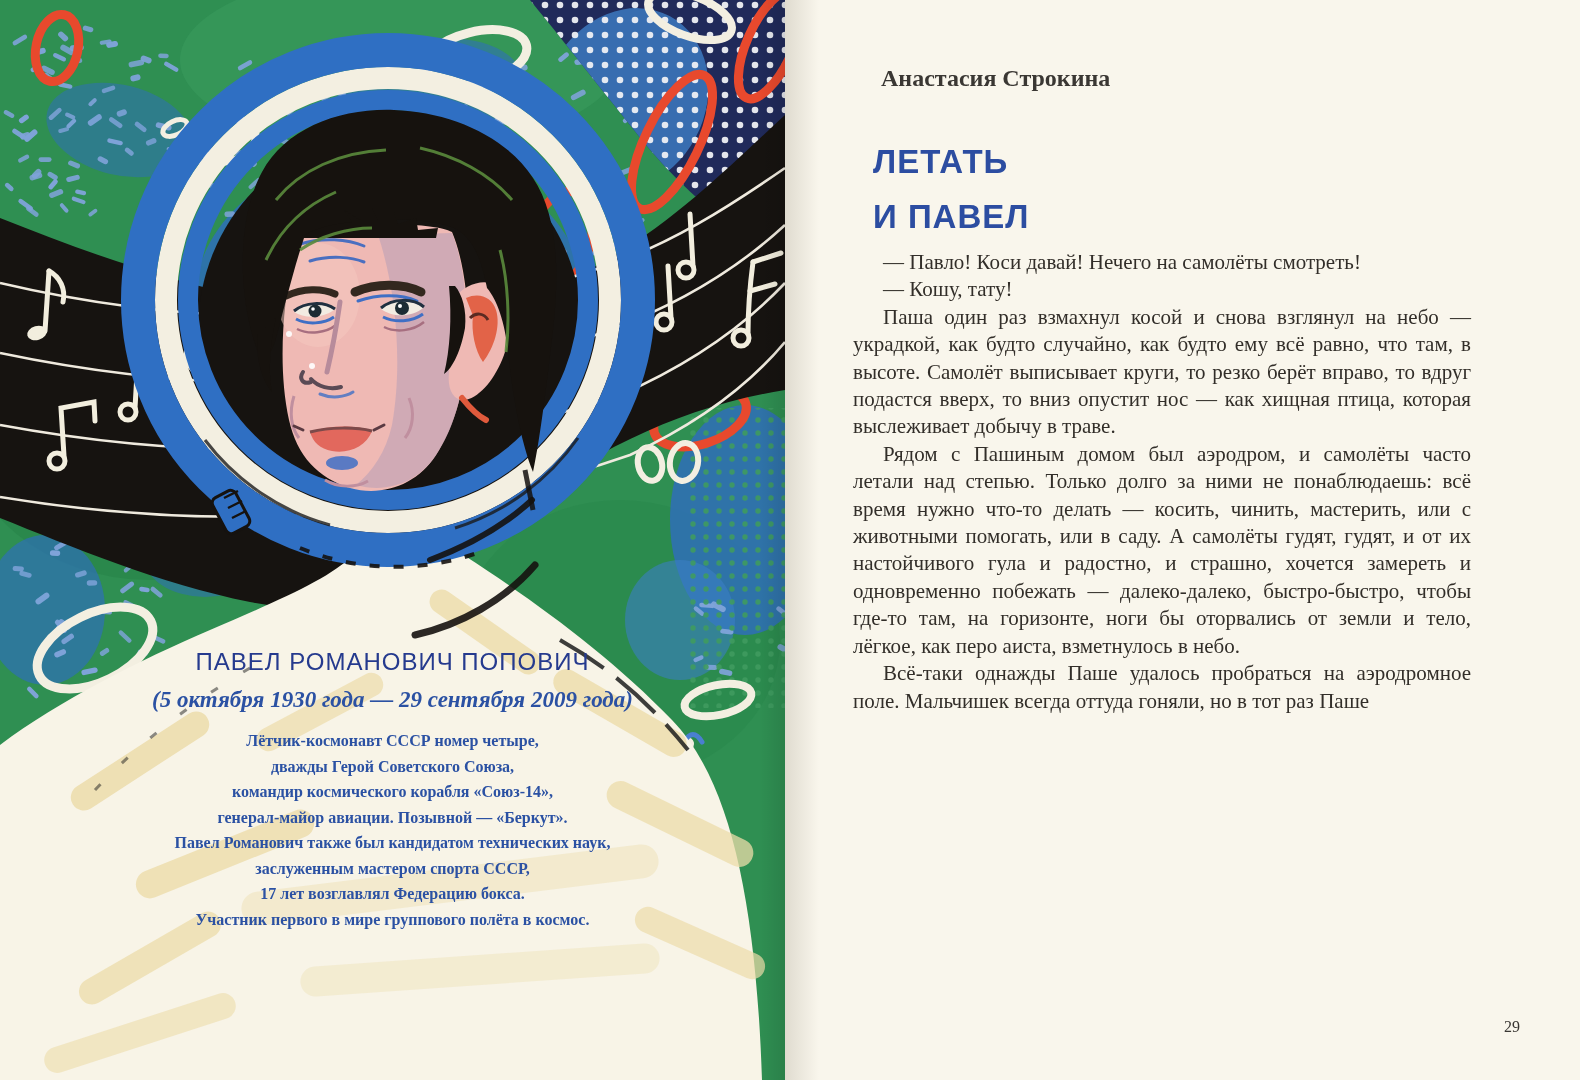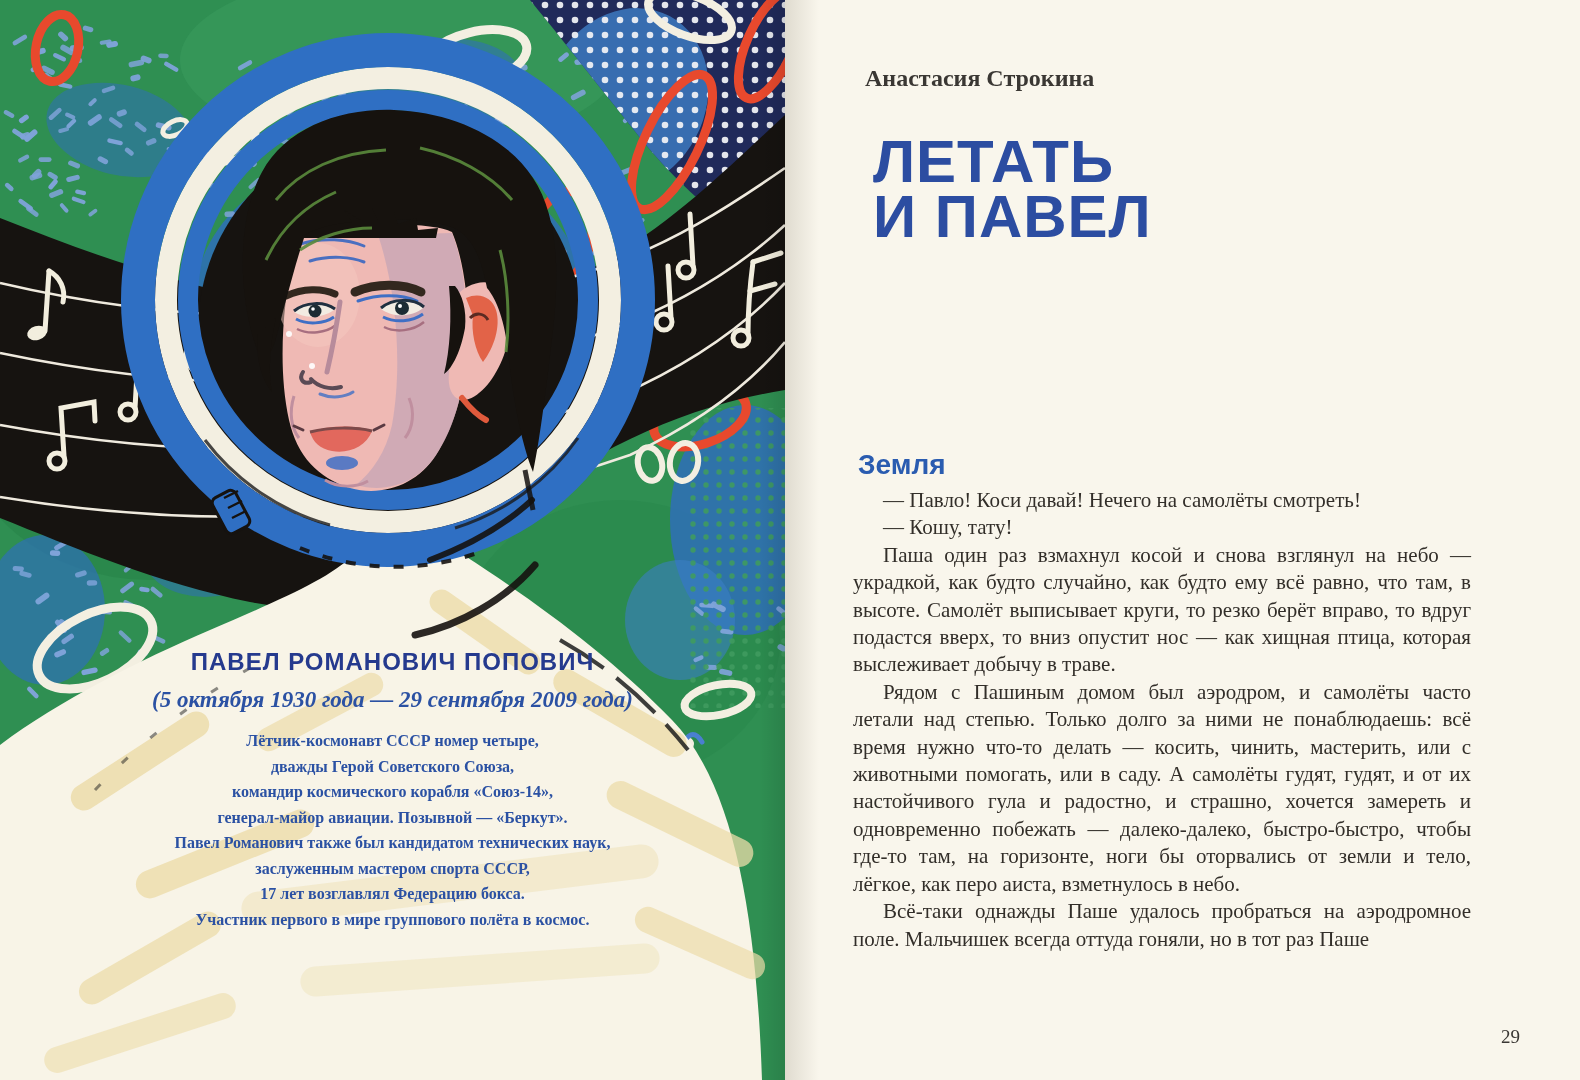--- a/index.html
+++ b/index.html
@@ -3,40 +3,40 @@
 <meta charset="utf-8">
 <style>
   html,body{margin:0;padding:0;background:#2b2b2b;}
   #spread{position:relative;width:1580px;height:1080px;overflow:hidden;background:var(--paper,#f9f6ec);font-family:"Liberation Serif",serif;}
   
   #page-left{position:absolute;left:0;top:0;width:785px;height:1080px;overflow:hidden;}
   #page-left svg{position:absolute;left:0;top:0;}
   #page-left::after{content:"";position:absolute;right:0;top:0;width:26px;height:100%;
     background:linear-gradient(to right,rgba(0,0,0,0),rgba(0,0,0,.10));pointer-events:none;}
   .bio-block{position:absolute;left:0;top:648px;width:785px;text-align:center;line-height:1.2;}
-  .bio-name{font-family:"Liberation Sans",sans-serif;font-weight:bold;font-size:24px;letter-spacing:1px;
+  .bio-name{font-family:"Liberation Sans",sans-serif;font-weight:normal;font-size:24px;letter-spacing:1px;
     color:var(--heading-navy,#253a8e);}
   .bio-dates{margin-top:9px;font-family:"Liberation Serif",serif;font-style:italic;font-weight:bold;
     font-size:23px;color:var(--bio-blue,#2b51a3);}
   .bio-lines{margin-top:15px;font-family:"Liberation Serif",serif;font-weight:bold;font-size:16px;
     line-height:25.5px;color:var(--bio-blue,#2b51a3);}
   
   #page-right{position:absolute;left:785px;top:0;width:795px;height:1080px;background:var(--paper,#f9f6ec);
     padding:64px 0 0 60px;box-sizing:border-box;}
   #page-right::before{content:"";position:absolute;left:0;top:0;width:34px;height:100%;
     background:linear-gradient(to right,rgba(90,80,60,.16),rgba(90,80,60,0));pointer-events:none;}
-  .author{margin-left:20px;font-weight:bold;font-size:24px;line-height:28px;color:var(--author-ink,#3a3733);}
+  .author{margin-left:36px;font-weight:bold;font-size:24px;line-height:28px;color:var(--author-ink,#3a3733);}
   .story-title{margin:42px 0 0 28px;font-family:"Liberation Sans",sans-serif;font-weight:bold;
-    font-size:60px;line-height:55px;letter-spacing:1px;color:var(--accent-blue,#2c4da1);}
+    font-size:33px;line-height:55px;letter-spacing:1px;color:var(--accent-blue,#2c4da1);}
   .section-heading{margin:204px 0 0 13px;font-family:"Liberation Sans",sans-serif;font-weight:bold;
     font-size:28px;line-height:34px;color:var(--section-blue,#2a5cb0);}
   .body-text{margin-top:5px;width:618px;font-size:21px;line-height:27.4px;color:var(--body-ink,#322e29);
     text-align:justify;margin-left:8px;}
   .body-text p{margin:0;text-indent:30px;}
-  .page-number{position:absolute;right:60px;bottom:32px;font-size:19px;color:var(--author-ink,#3a3733);}
+  .page-number{position:absolute;right:60px;bottom:44px;font-size:16px;color:var(--author-ink,#3a3733);}
 </style>
 </head>
 <body>
 
 <div id="spread">
 
   <div id="page-left">
     <svg width="785" height="1080" viewBox="0 0 785 1080" aria-hidden="true">
       <defs>
         <pattern id="pw" width="15" height="15" patternUnits="userSpaceOnUse">
@@ -489,21 +489,20 @@
       </div>
     </div>
   </div>
 
   <div id="page-right">
     <div class="author">Анастасия Строкина</div>
     <div class="story-title">
       <div>ЛЕТАТЬ</div>
       <div>И ПАВЕЛ</div>
     </div>
-    <div class="section-heading">Земля</div>
     <div class="body-text">
       <p>— Павло! Коси давай! Нечего на самолёты смотреть!</p>
       <p>— Кошу, тату!</p>
       <p>Паша один раз взмахнул косой и снова взглянул на небо — украдкой, как будто случайно, как будто ему всё равно, что там, в высоте. Самолёт выписывает круги, то резко берёт вправо, то вдруг подастся вверх, то вниз опустит нос — как хищная птица, которая выслеживает добычу в траве.</p>
       <p>Рядом с Пашиным домом был аэродром, и самолёты часто летали над степью. Только долго за ними не понаблюдаешь: всё время нужно что-то делать — косить, чинить, мастерить, или с животными помогать, или в саду. А самолёты гудят, гудят, и от их настойчивого гула и радостно, и страшно, хочется замереть и одновременно побежать — далеко-далеко, быстро-быстро, чтобы где-то там, на горизонте, ноги бы оторвались от земли и тело, лёгкое, как перо аиста, взметнулось в небо.</p>
       <p>Всё-таки однажды Паше удалось пробраться на аэродромное поле. Мальчишек всегда оттуда гоняли, но в тот раз Паше</p>
     </div>
     <div class="page-number">29</div>
   </div>
 </div>

